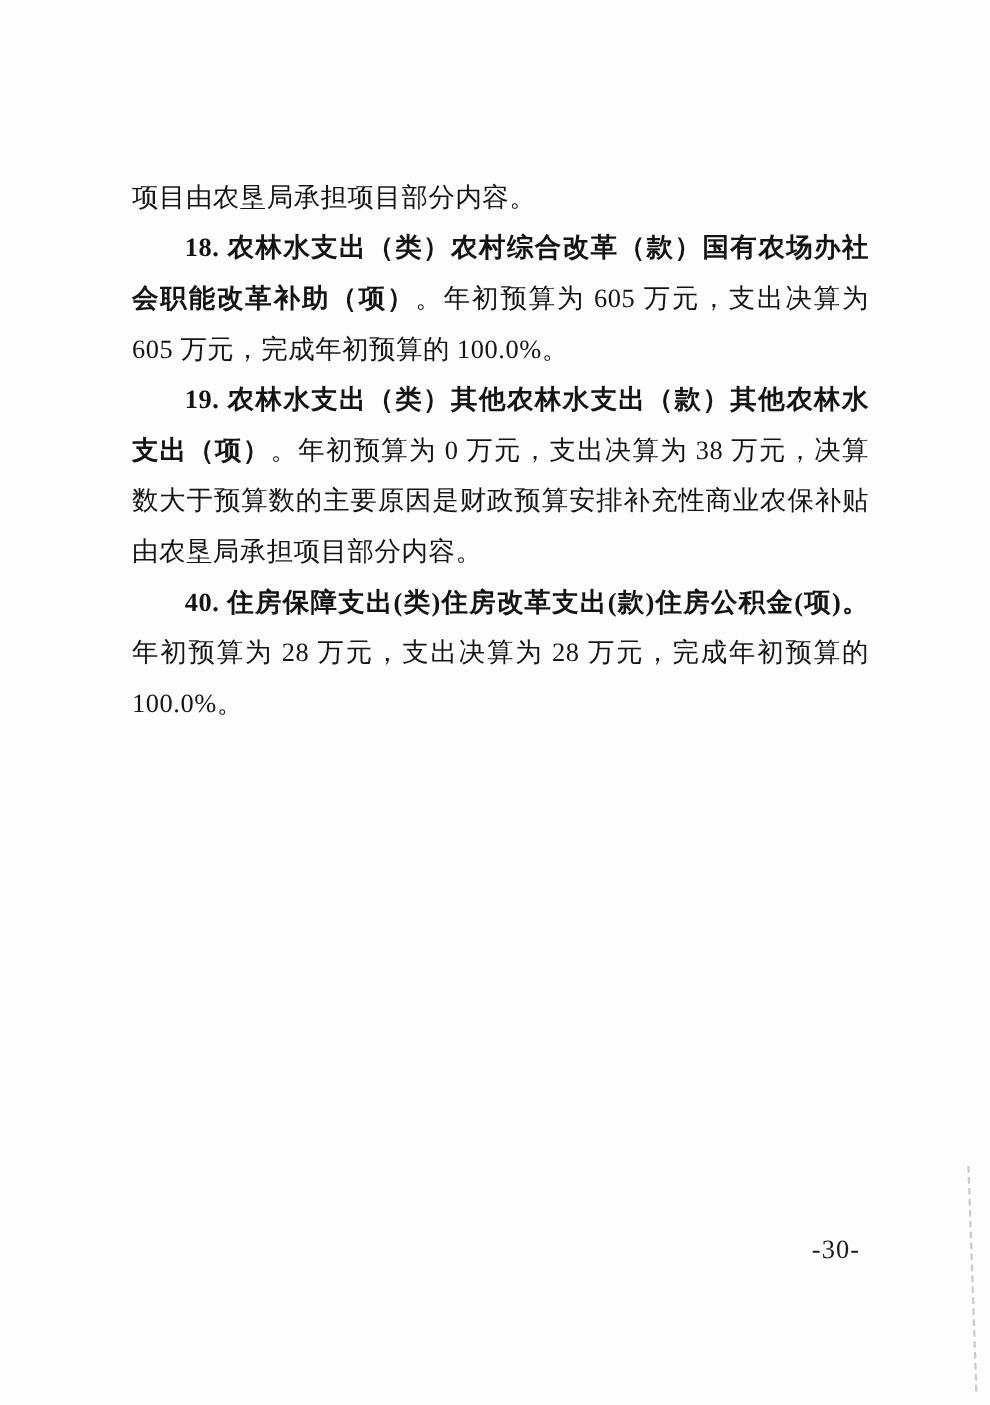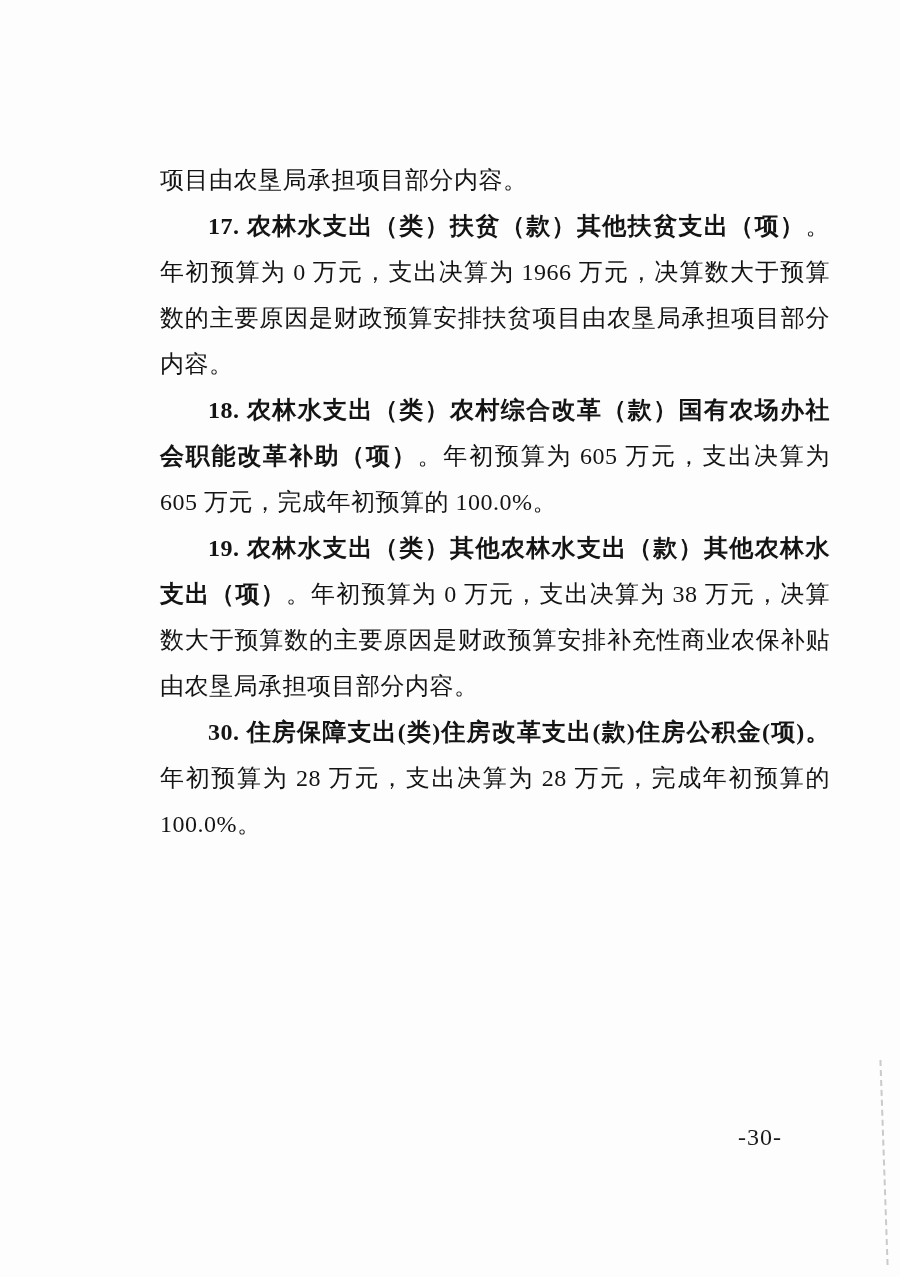--- a/index.html
+++ b/index.html
@@ -18,21 +18,20 @@
   .sheet {
     position: absolute;
     inset: 0;
     background: #fdfdfd;
   }
   .doc-body {
     position: absolute;
     left: 120px;
     top: 157px;
     width: 670px;
-    margin-left: 40px;
   }
   .doc-body p {
     margin: 0;
     font-size: 24px;
     line-height: 46px;
     text-align: justify;
     text-justify: inter-ideograph;
     letter-spacing: 0.5px;
   }
   .doc-body p.indent {
@@ -63,20 +62,19 @@
     opacity: 0.75;
     transform: rotate(-2deg);
   }
 </style>
 </head>
 <body>
 
 <div class="sheet">
   <main class="doc-body">
       <p class=""><span class="seg">项目由农垦局承担项目部分内容。</span></p>
-      <p class="indent"><span class="seg bold">17. 农林水支出（类）扶贫（款）其他扶贫支出（项）</span><span class="seg">。年初预算为 0 万元，支出决算为 1966 万元，决算数大于预算数的主要原因是财政预算安排扶贫项目由农垦局承担项目部分内容。</span></p>
       <p class="indent"><span class="seg bold">18. 农林水支出（类）农村综合改革（款）国有农场办社会职能改革补助（项）</span><span class="seg">。年初预算为 605 万元，支出决算为 605 万元，完成年初预算的 100.0%。</span></p>
       <p class="indent"><span class="seg bold">19. 农林水支出（类）其他农林水支出（款）其他农林水支出（项）</span><span class="seg">。年初预算为 0 万元，支出决算为 38 万元，决算数大于预算数的主要原因是财政预算安排补充性商业农保补贴由农垦局承担项目部分内容。</span></p>
-      <p class="indent"><span class="seg bold">30. 住房保障支出(类)住房改革支出(款)住房公积金(项)。</span><span class="seg">年初预算为 28 万元，支出决算为 28 万元，完成年初预算的 100.0%。</span></p>
+      <p class="indent"><span class="seg bold">40. 住房保障支出(类)住房改革支出(款)住房公积金(项)。</span><span class="seg">年初预算为 28 万元，支出决算为 28 万元，完成年初预算的 100.0%。</span></p>
     </main>
   <div class="page-number">-30-</div>
   <div class="scan-artifact"></div>
 </div>
 
 </body></html>

